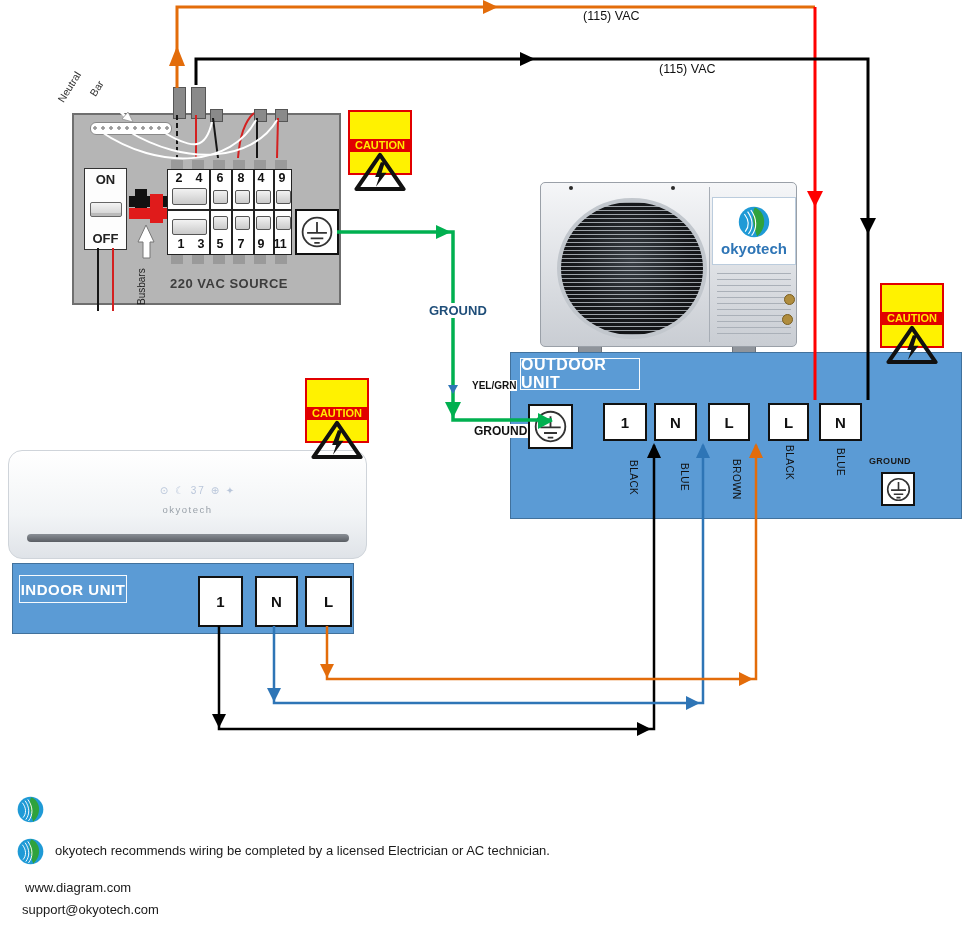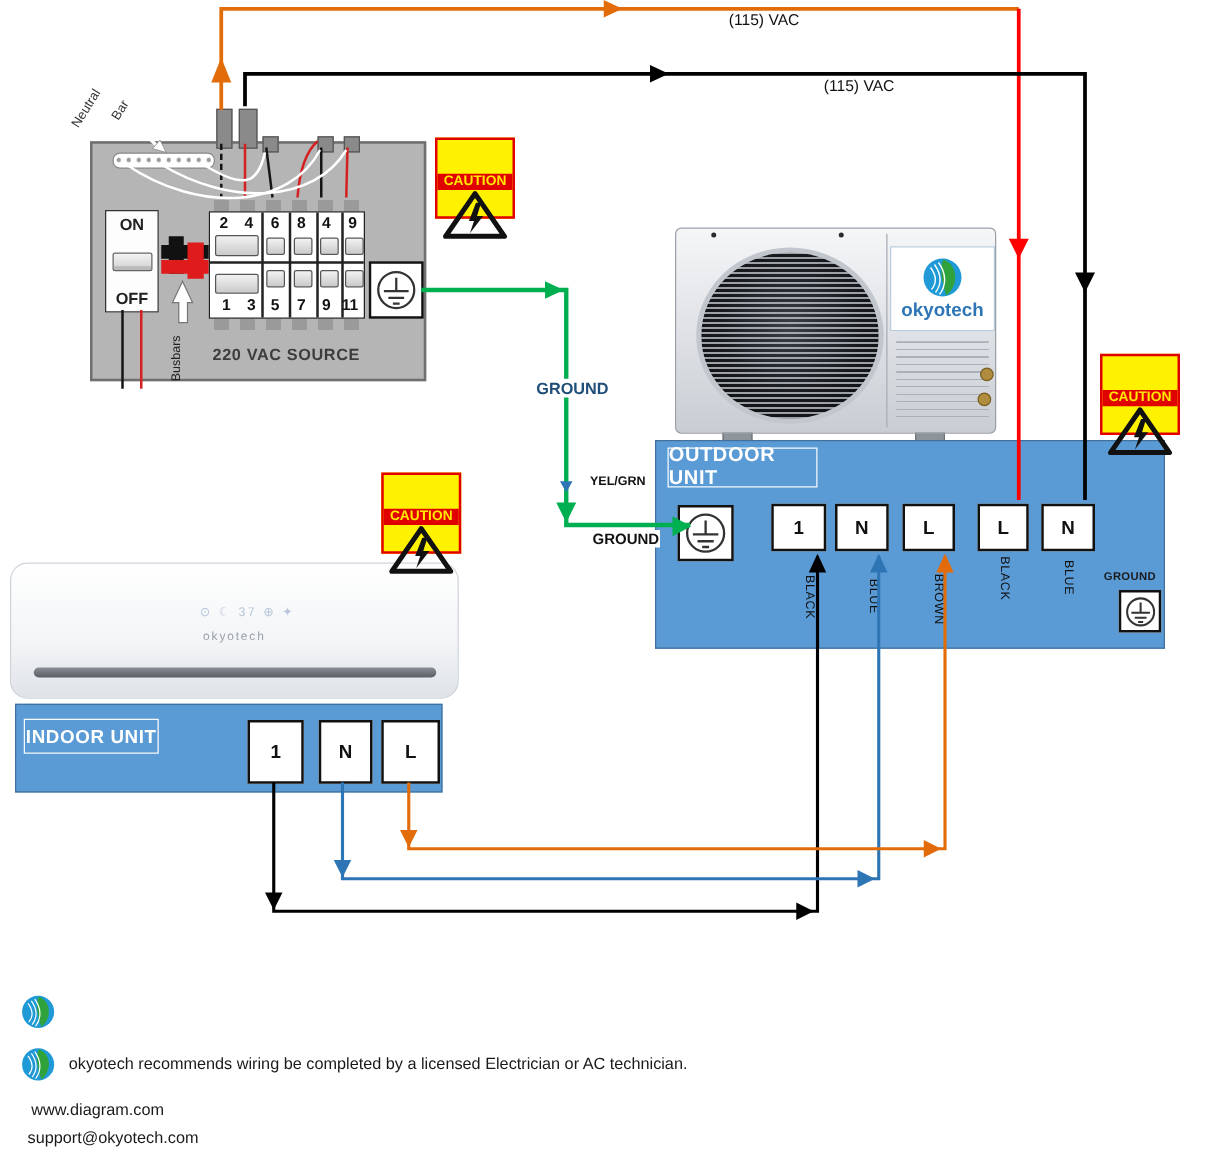--- a/index.html
+++ b/index.html
@@ -265,21 +265,21 @@
         <path d="M21,2 C35,7 37,27 24,38 C20,28 16,10 21,2 Z" fill="var(--logoGreen)"></path>
         <path d="M8,10 C14,18 14,26 9,32 M12,7 C19,17 19,27 13,35 M16,5 C24,16 24,28 17,37" stroke="#fff" stroke-width="1.4" fill="none"></path>
       </svg>
       <div class="b">okyotech</div>
     </div>
     <div class="ou-louver"></div>
     <div class="valve" style="left:243px;top:111px;"></div>
     <div class="valve" style="left:241px;top:131px;"></div>
   </div>
 
-  <div class="bluebox" style="left:524px;top:352px;width:406px;height:165px;">
+  <div class="bluebox" style="left:510px;top:352px;width:406px;height:165px;padding-left:44px;">
     <div class="unit-lbl" style="left:9px;top:5px;width:118px;height:30px;font-size:16px;">OUTDOOR UNIT</div>
     <div class="gbox" style="left:17px;top:51px;width:45px;height:45px;">
       <svg width="37" height="37" viewBox="0 0 40 40">
         <circle cx="20" cy="20" r="16" fill="none" stroke="#333" stroke-width="2"></circle>
         <path d="M20,9 V21 M9,21 H31 M13,27 H27 M17,32 H23" stroke="#333" stroke-width="2" fill="none"></path>
       </svg>
     </div>
     <div class="term" style="left:92px;top:50px;width:44px;height:38px;">1</div>
     <div class="term" style="left:143px;top:50px;width:43px;height:38px;">N</div>
     <div class="term" style="left:197px;top:50px;width:42px;height:38px;">L</div>

